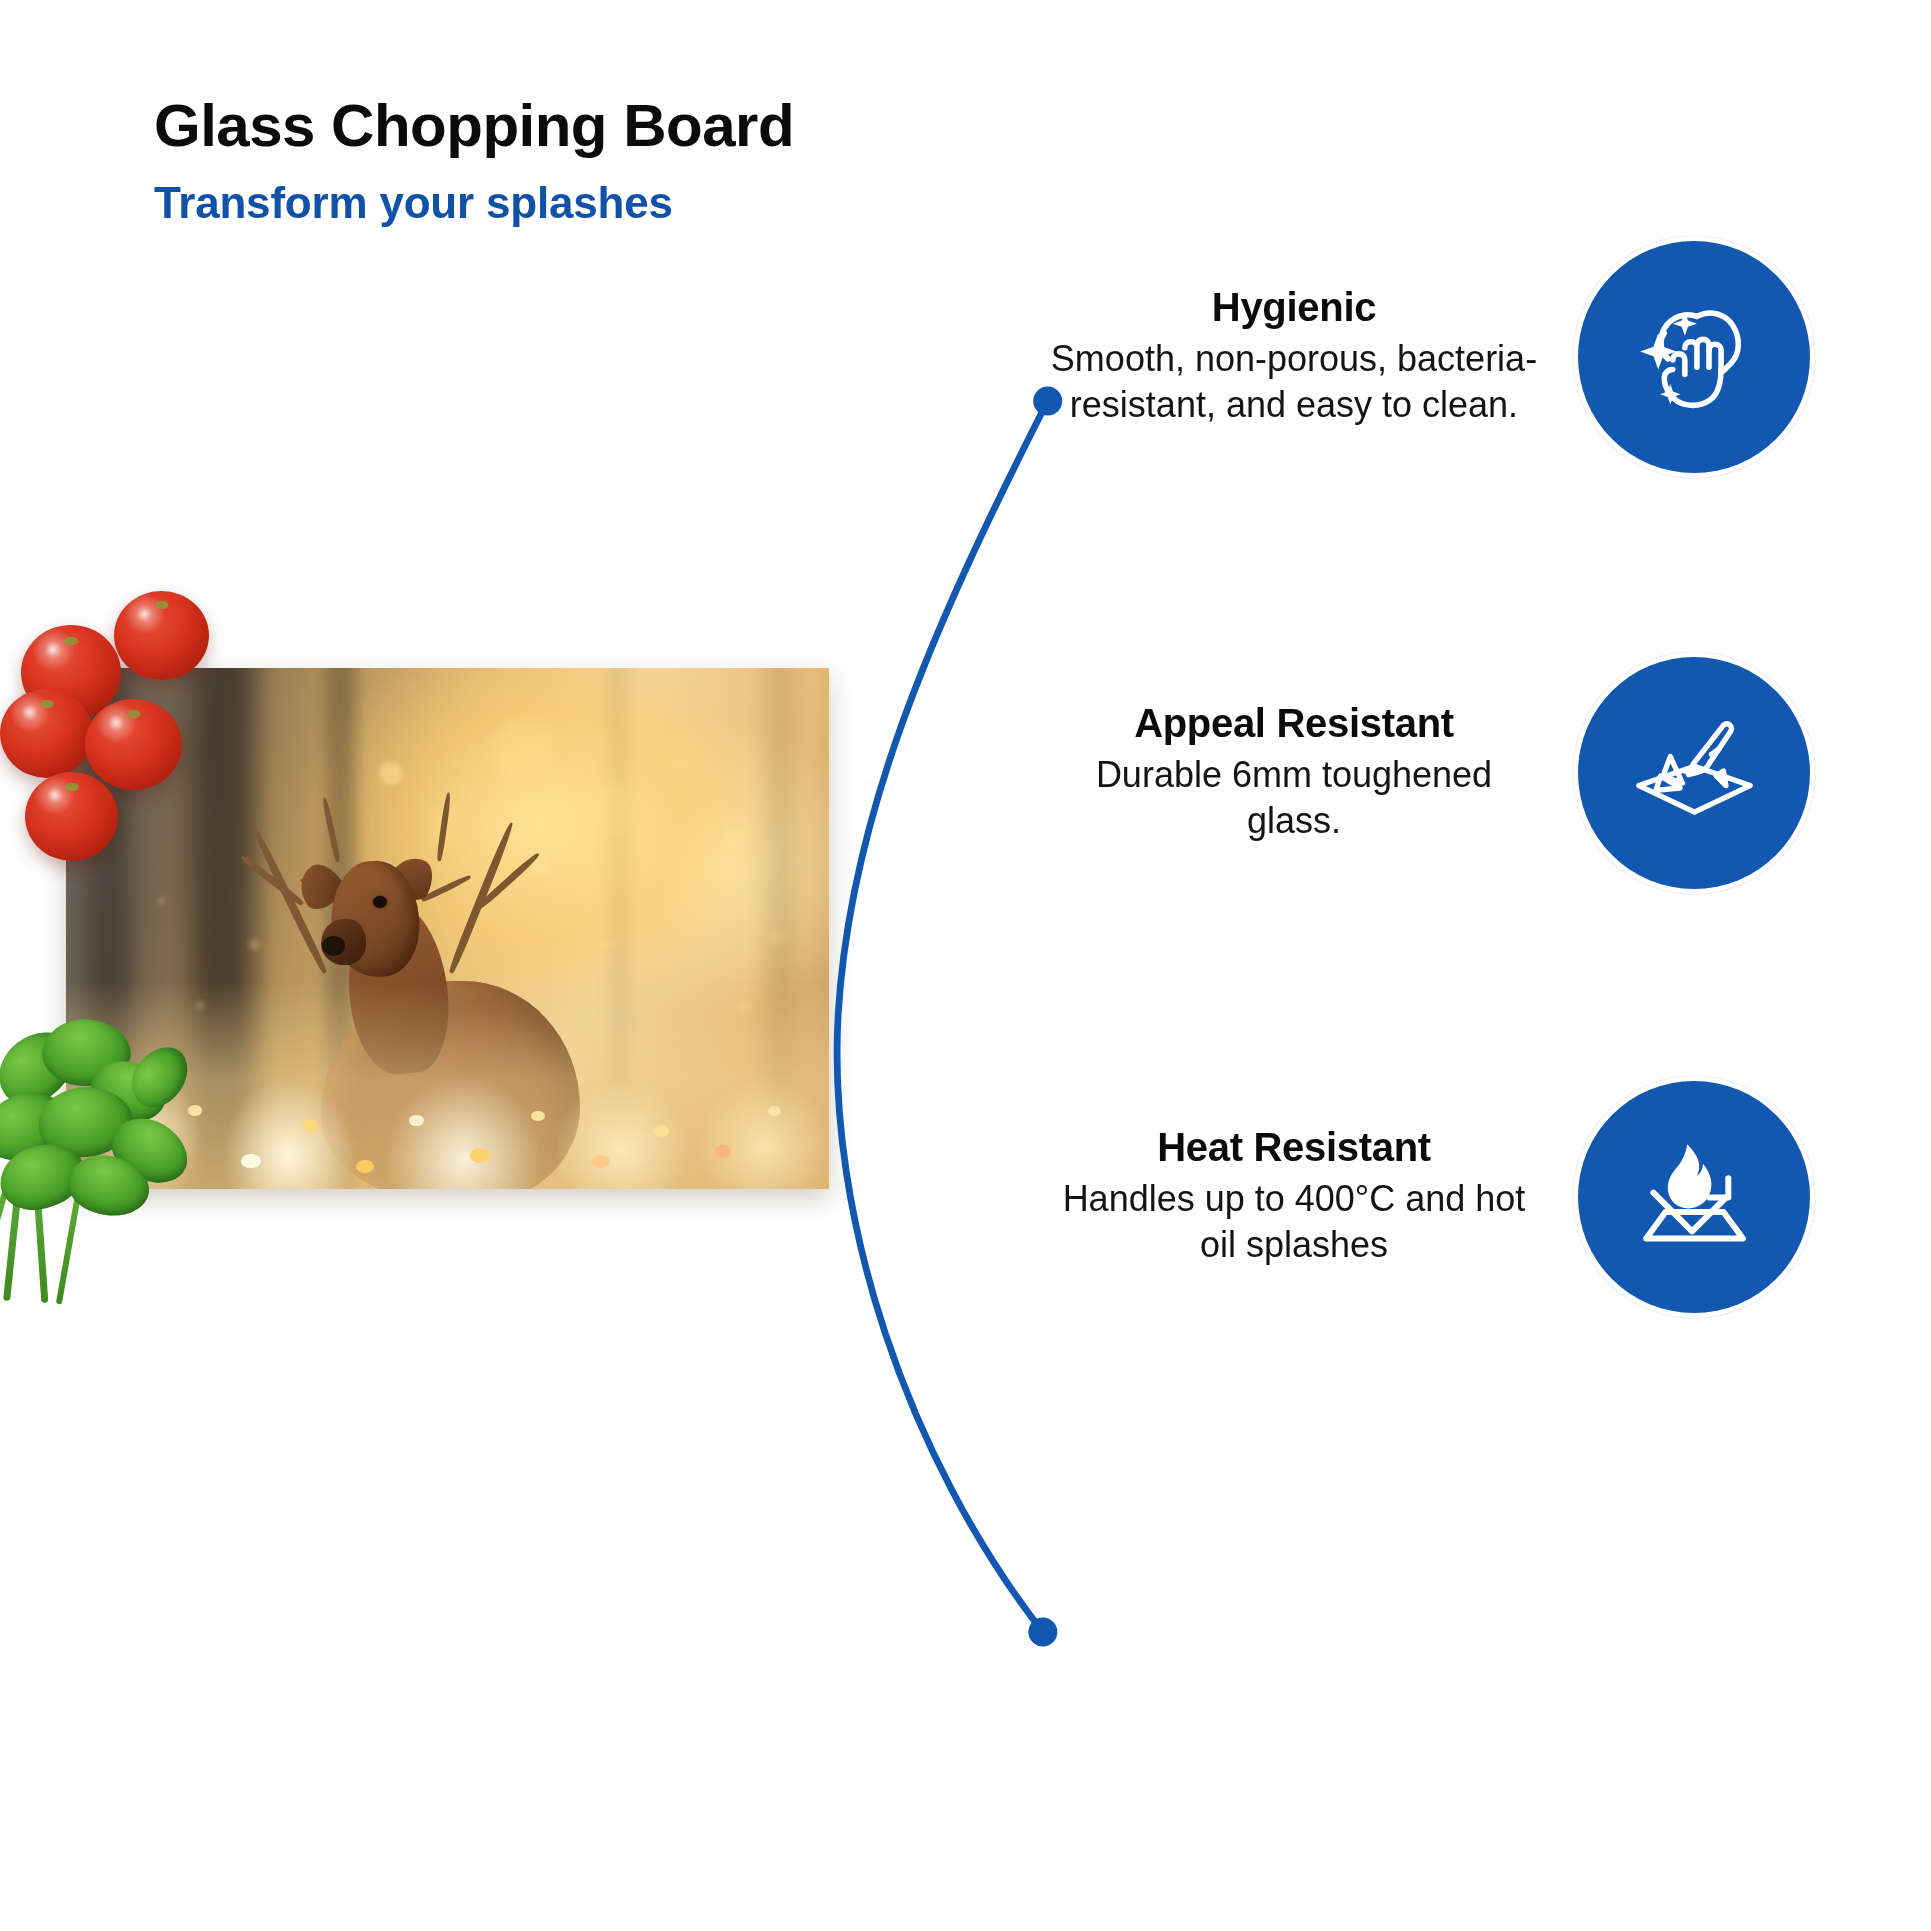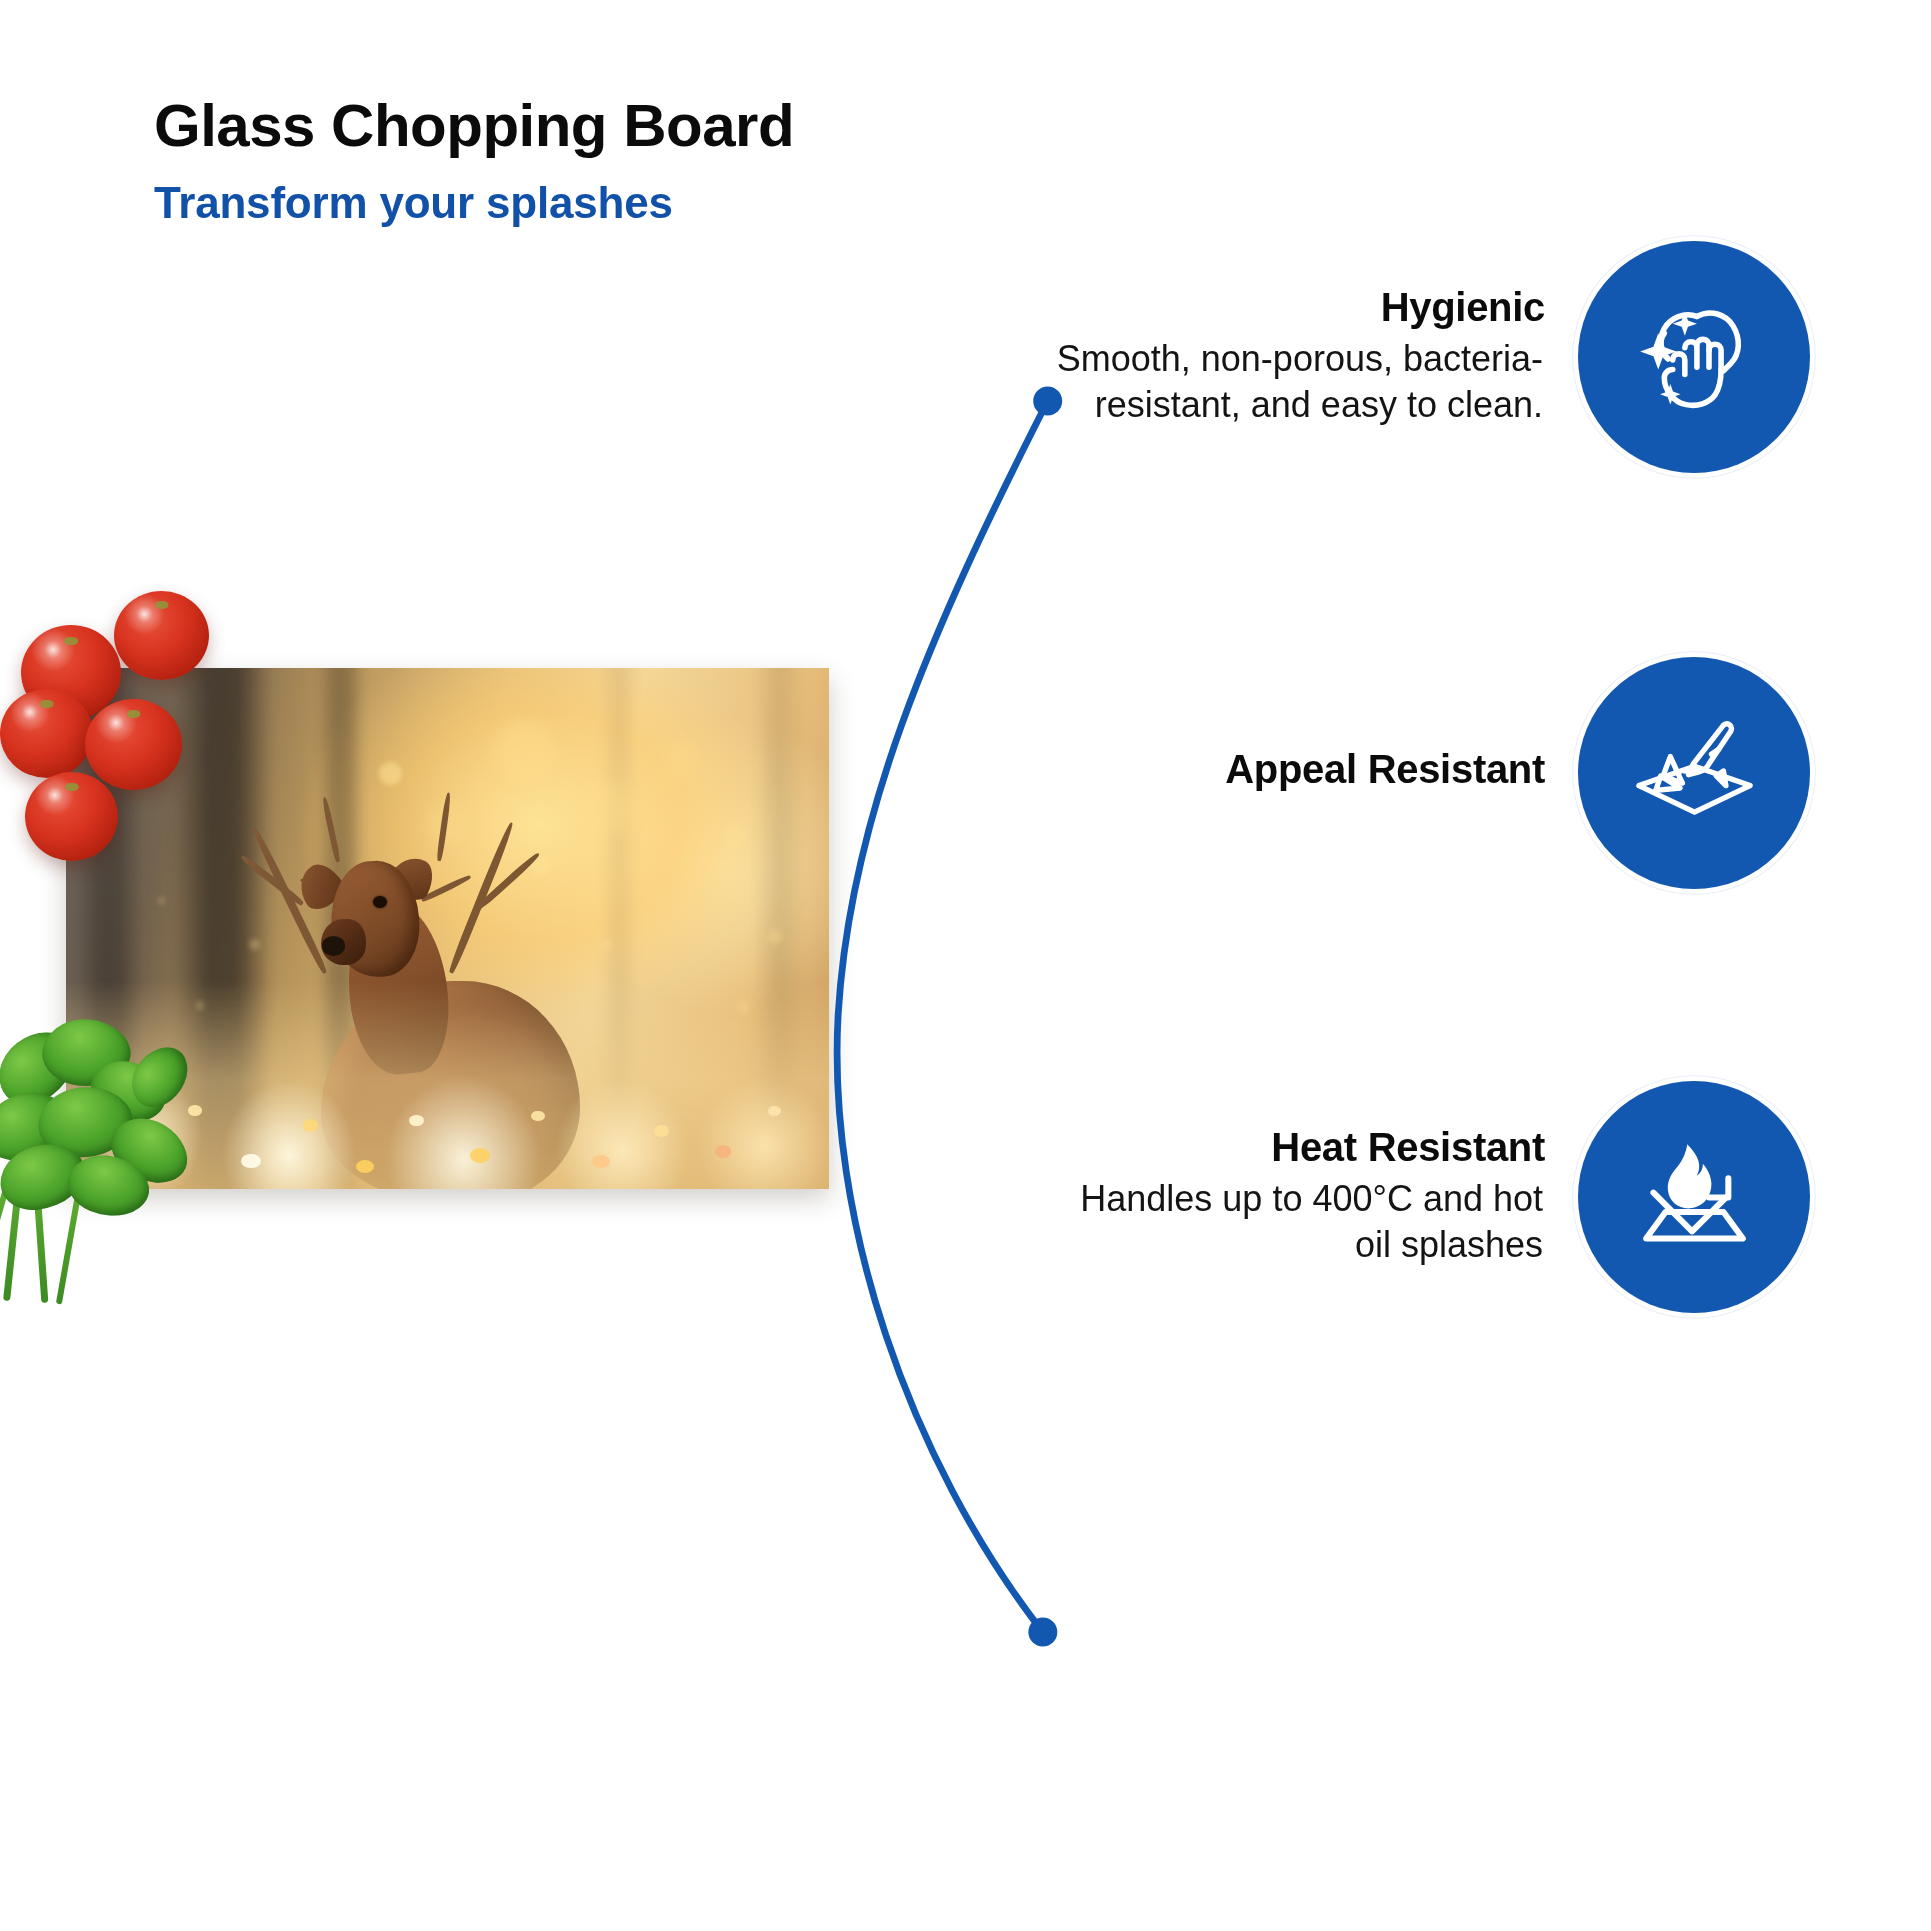--- a/index.html
+++ b/index.html
@@ -201,21 +201,21 @@
   }
   .feature {
     position: absolute;
     display: flex;
     align-items: center;
     gap: 33px;
     width: 869px;
   }
   .feature-text {
     width: 502px;
-    text-align: right;
+    text-align: center;
   }
   .feature-title {
     font-size: 40px;
     font-weight: 700;
     color: #0b0b0b;
     letter-spacing: -0.3px;
     line-height: 1.1;
     margin: 0 0 7.7px 0;
     white-space: nowrap;
   }
@@ -391,20 +391,21 @@
         <path d="M30 40 l4 11 11 4 -11 4 -4 11 -4 -11 -11 -4 11 -4 z" fill="#ffffff" stroke="none"></path>
         <path d="M52 22 l2.6 7.4 7.4 2.6 -7.4 2.6 -2.6 7.4 -2.6 -7.4 -7.4 -2.6 7.4 -2.6 z" fill="#ffffff" stroke="none"></path>
         <path d="M40 82 l2.2 6.2 6.2 2.2 -6.2 2.2 -2.2 6.2 -2.2 -6.2 -6.2 -2.2 6.2 -2.2 z" fill="#ffffff" stroke="none"></path>
       </svg>
     </div>
   </div>
 
   <div class="feature f2">
     <div class="feature-text">
       <div class="feature-title">Appeal Resistant</div>
+      <div class="feature-desc">Durable 6mm toughened glass.</div>
     </div>
     <div class="icon-badge">
       <svg width="145" height="145" viewBox="0 0 120 120" fill="none" stroke="#ffffff" stroke-width="4.4" stroke-linecap="round" stroke-linejoin="round">
 
         <path d="M14 70 L60 54 L106 70 L60 92 Z"></path>
 
         <path d="M84 20 c4 -3 8 1 6 5 L72 52 c-2 4 -5 6 -9 7 l-8 2 l4 -9 z"></path>
         <path d="M74 44 l6 -4"></path>
 
         <path d="M40 46 L50 68 L34 62 Z"></path>

